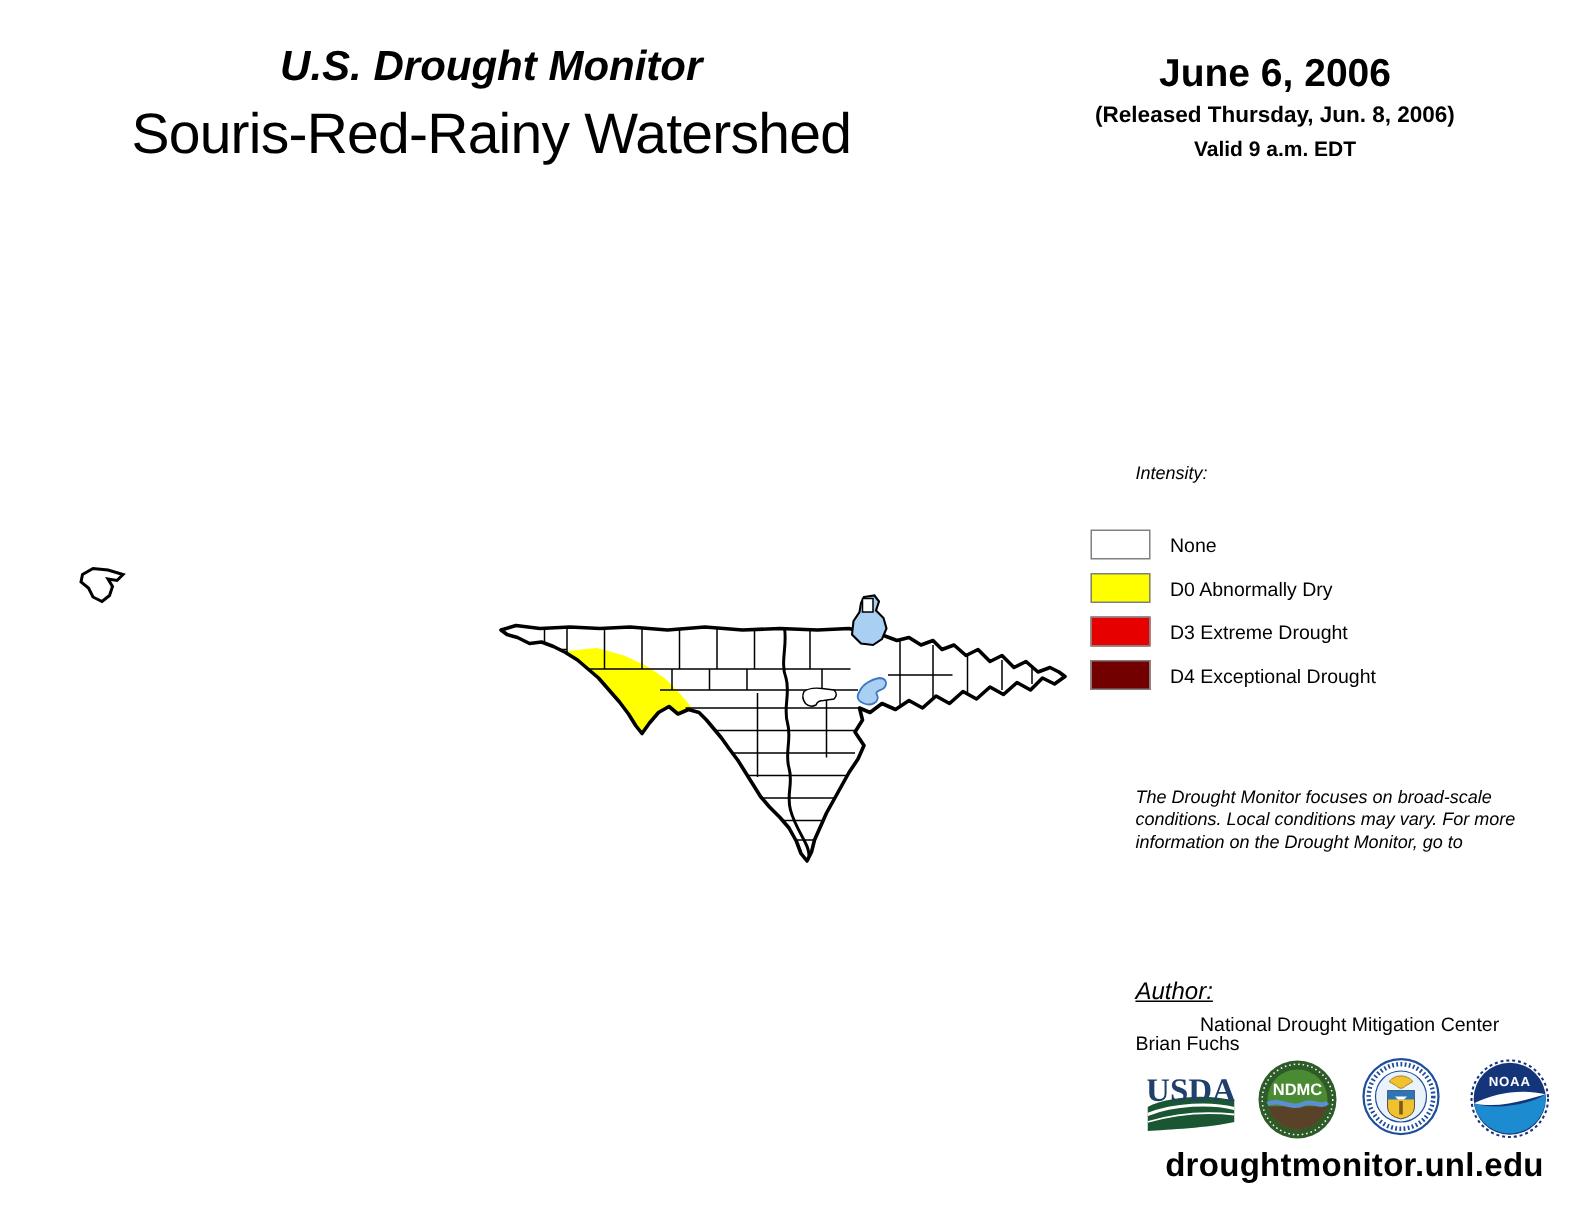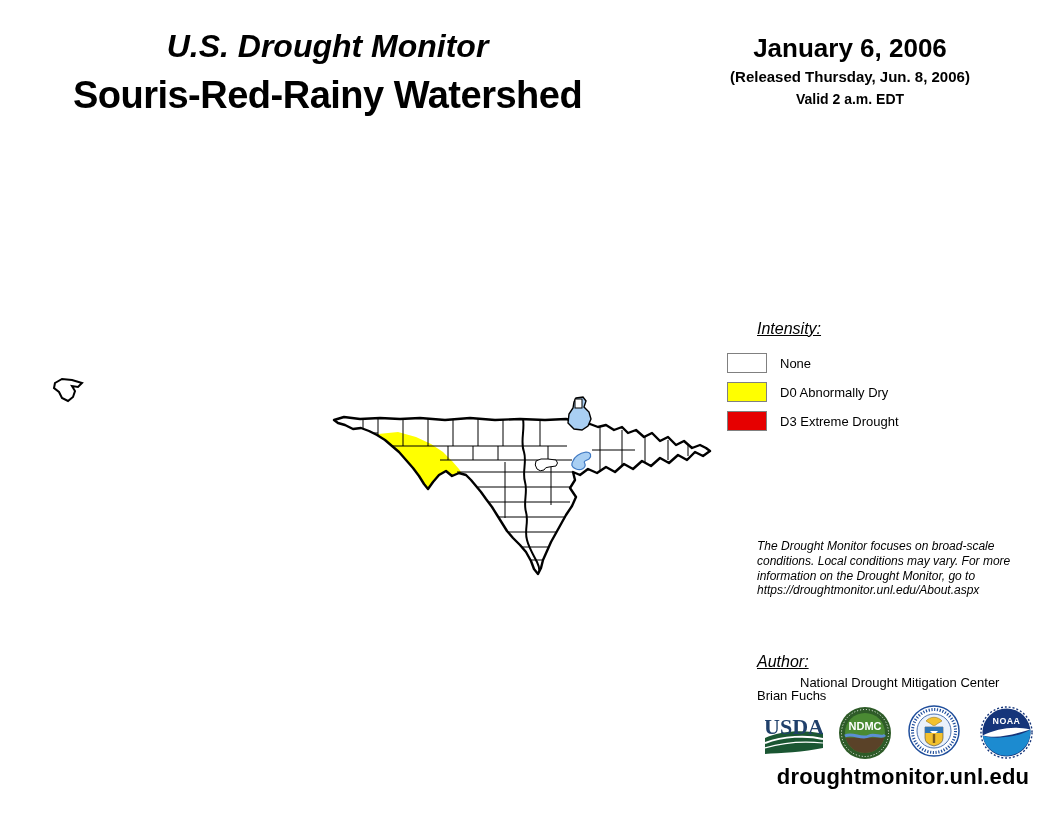--- a/index.html
+++ b/index.html
@@ -2,39 +2,39 @@
 <html><head>
 <meta charset="utf-8">
 <style>
   html,body{margin:0;padding:0;background:#fff;}
   .page{position:relative;width:1056px;height:816px;background:#fff;overflow:hidden;
         font-family:"Liberation Sans",sans-serif;color:#000;}
   .abs{position:absolute;}
 
   
   .hdr-left{left:15px;top:28px;width:625px;text-align:center;}
-  .program-title{font-size:32px;font-weight:bold;font-style:italic;margin-bottom:9px;}
-  .map-title{font-size:38px;font-weight:bold;letter-spacing:-0.5px;}
+  .program-title{font-size:28px;font-weight:bold;font-style:italic;margin-bottom:9px;}
+  .map-title{font-size:38px;font-weight:normal;letter-spacing:-0.5px;}
 
   .hdr-right{left:695px;top:33px;width:310px;text-align:center;}
   .report-date{font-size:26px;font-weight:bold;line-height:30px;}
   .released-date{font-size:15px;font-weight:bold;margin-top:5px;line-height:17px;}
   .valid-time{font-size:14px;font-weight:bold;margin-top:6px;line-height:16px;}
 
   
-  .legend-heading{left:757px;top:320px;font-size:16px;font-style:italic;
-                  text-decoration:underline;}
+  .legend-heading{left:757px;top:308px;font-size:12px;font-style:italic;
+                  }
   .legend-list{left:727px;top:353px;}
   .legend-row{display:flex;align-items:center;height:20px;margin-bottom:9px;}
   .swatch{width:40px;height:20px;border:1px solid #808080;box-sizing:border-box;
           margin-right:13px;flex:0 0 auto;}
   .legend-label{font-size:13px;white-space:nowrap;}
 
   
-  .disclaimer{left:757px;top:539px;width:270px;font-size:12px;font-style:italic;
+  .disclaimer{left:757px;top:524px;width:270px;font-size:12px;font-style:italic;
               line-height:14.8px;}
   .author-heading{left:757px;top:630px;font-size:16px;font-style:italic;
                   text-decoration:underline;margin-top:23px;}
   .author-name{left:757px;top:656px;font-size:13px;margin-top:32px;}
   .author-org{left:800px;top:675px;font-size:13px;}
 
   
   .logo{position:absolute;}
   .footer-url{left:743px;top:764px;width:320px;text-align:center;
               font-size:22px;font-weight:bold;letter-spacing:0.2px;}
@@ -46,23 +46,23 @@
 <body>
 
 <div class="page">
 
   <div class="abs hdr-left">
     <div class="program-title">U.S. Drought Monitor</div>
     <div class="map-title">Souris-Red-Rainy Watershed</div>
   </div>
 
   <div class="abs hdr-right">
-    <div class="report-date">January 6, 2006</div>
+    <div class="report-date">June 6, 2006</div>
     <div class="released-date">(Released Thursday, Jun. 8, 2006)</div>
-    <div class="valid-time">Valid 2 a.m. EDT</div>
+    <div class="valid-time">Valid 9 a.m. EDT</div>
   </div>
 
   <svg class="abs map-svg" width="1056" height="816" viewBox="0 0 1056 816">
     <defs>
       <clipPath id="wclip">
         <path d="M334,420 L344,417 L360,419 L380,418 L400,419 L420,418 L445,420 L470,418 L495,420 L520,419 L545,420 L566,419
                  L578,422 L590,424 L598,427 L606,425 L614,430 L622,427 L628,433 L636,430 L644,437 L652,433 L660,441 L668,437
                  L676,445 L684,441 L692,448 L700,445 L706,448 L710,451 L703,456 L695,452 L687,460 L678,455 L669,463 L660,458
                  L651,466 L642,461 L633,469 L624,464 L615,472 L606,467 L597,473 L588,469 L580,475 L573,472
                  L575,480 L570,488 L576,497 L572,506 L566,515 L561,524 L556,533 L551,542 L547,551 L543,560 L541,568 L538,574
@@ -124,27 +124,30 @@
       <span class="legend-label">None</span>
     </div>
     <div class="legend-row">
       <span class="swatch" style="background-color: rgb(255, 255, 0);"></span>
       <span class="legend-label">D0 Abnormally Dry</span>
     </div>
     <div class="legend-row">
       <span class="swatch" style="background-color: rgb(230, 0, 0);"></span>
       <span class="legend-label">D3 Extreme Drought</span>
     </div>
+    <div class="legend-row">
+      <span class="swatch" style="background-color: rgb(115, 0, 0);"></span>
+      <span class="legend-label">D4 Exceptional Drought</span>
+    </div>
   </div>
 
   <div class="abs disclaimer">
     <div>The Drought Monitor focuses on broad-scale</div>
     <div>conditions. Local conditions may vary. For more</div>
     <div>information on the Drought Monitor, go to</div>
-    <div>https://droughtmonitor.unl.edu/About.aspx</div>
   </div>
 
   <div class="abs author-heading">Author:</div>
   <div class="abs author-name">Brian Fuchs</div>
   <div class="abs author-org">National Drought Mitigation Center</div>
 
   <svg class="logo" style="left:765px;top:712px;" width="58" height="44" viewBox="0 0 58 44">
     <path d="M0,26 C14,19 40,17 58,22 L58,36 C40,40 14,41 0,42 Z" fill="#1A5632"></path>
     <path d="M0,31 C18,24 42,23 58,27" stroke="#ffffff" stroke-width="2" fill="none"></path>
     <path d="M0,36 C20,30 40,29 58,31" stroke="#ffffff" stroke-width="1.2" fill="none"></path>

